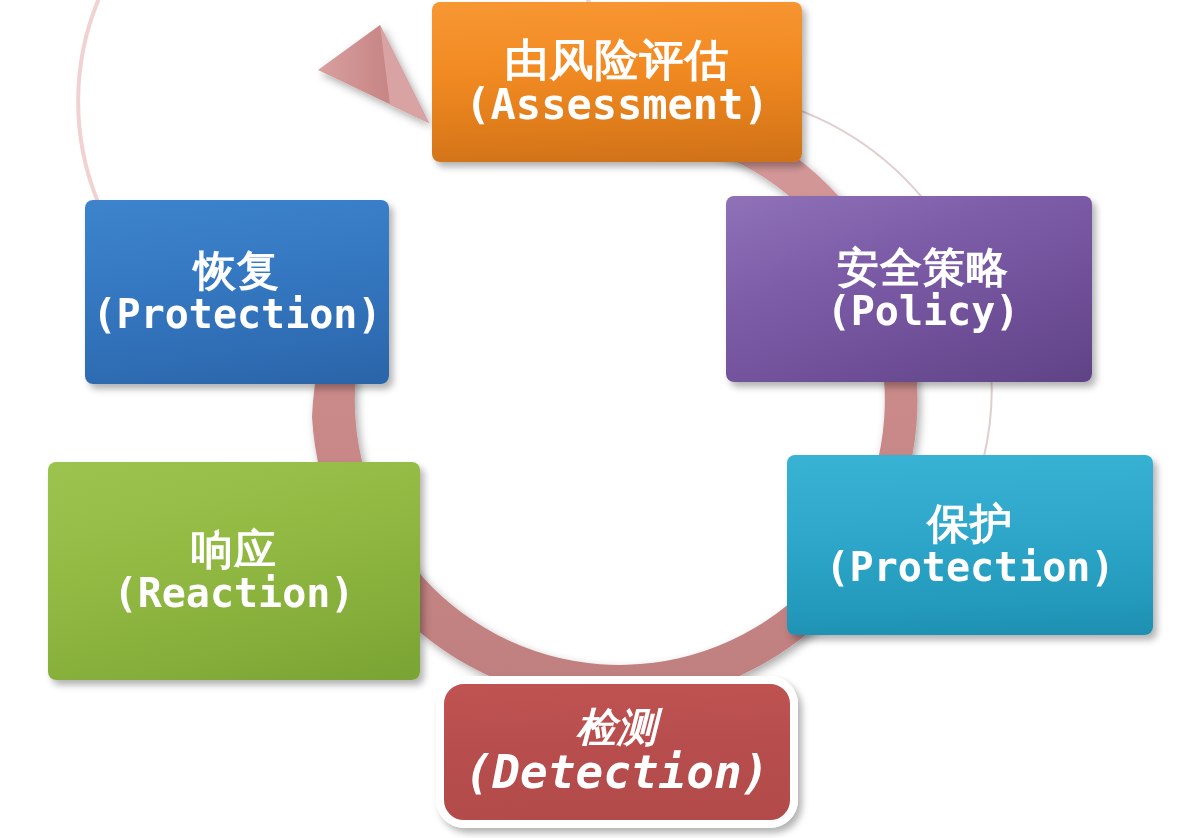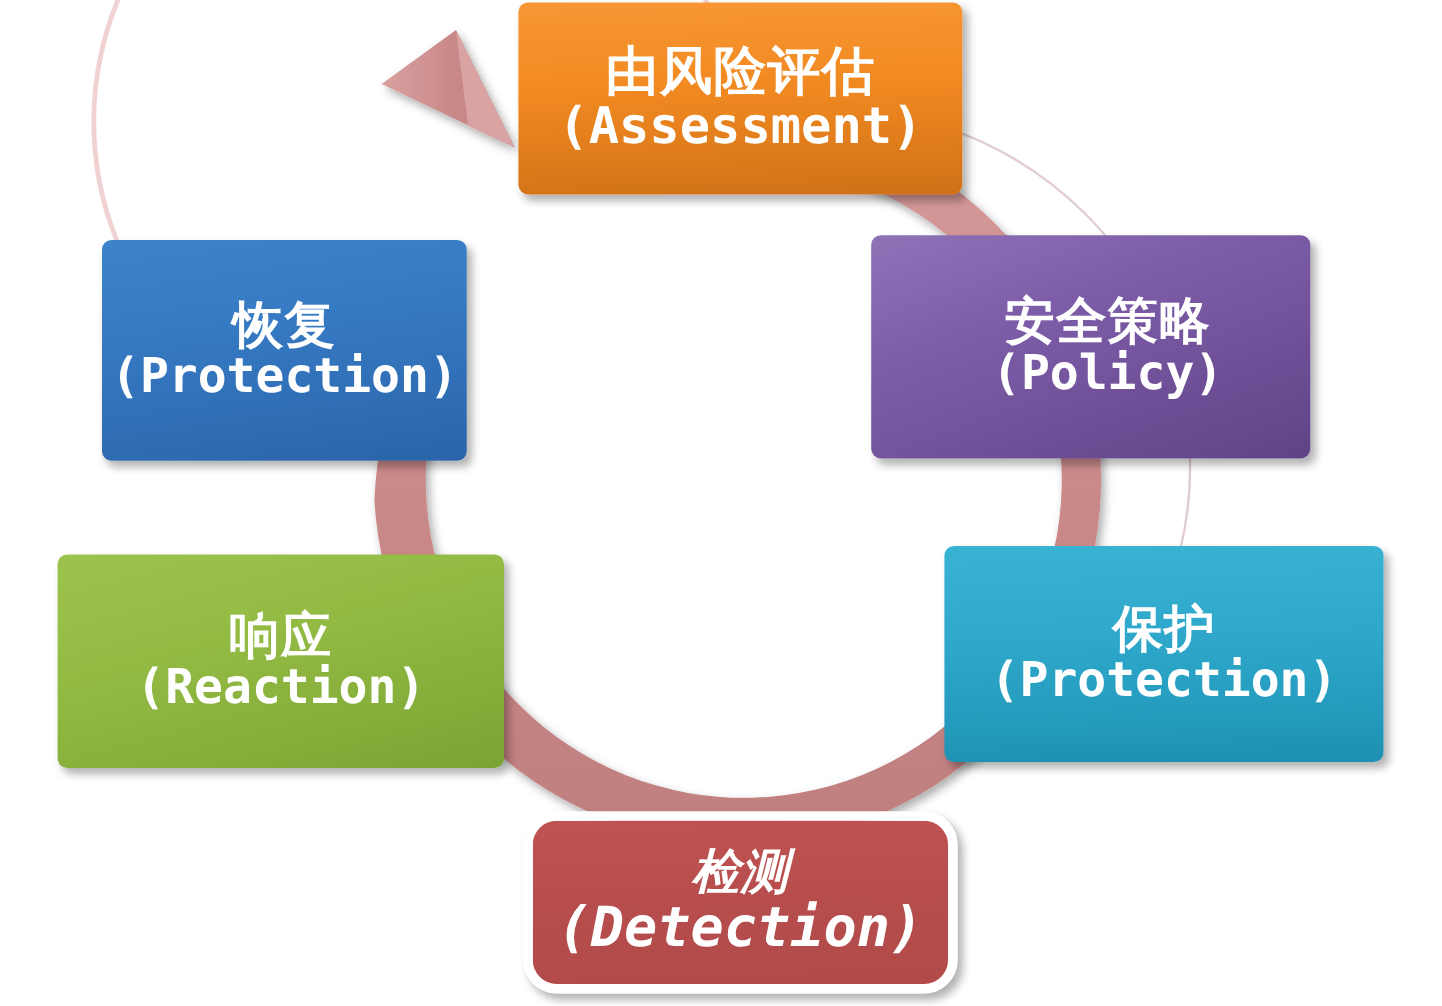--- a/index.html
+++ b/index.html
@@ -84,21 +84,21 @@
     left: 436px; top: 676px; width: 362px; height: 152px;
     background: linear-gradient(178deg, #bf5352 0%, #b74e4d 45%, #b14a49 100%);
     border: 8px solid #ffffff;
     border-radius: 28px;
     font-style: italic;
   }
   #node-detection .cn { font-size: 40px; }
   #node-detection .en { font-size: 46px; }
 
   #node-reaction {
-    left: 48px; top: 462px; width: 372px; height: 178px;
+    left: 48px; top: 462px; width: 372px; height: 218px;
     background: linear-gradient(165deg, #9dc34f 0%, #93bb44 38%, #85ae3a 74%, #79a333 100%);
   }
 
   #node-restoration {
     left: 85px; top: 200px; width: 304px; height: 184px;
     background: linear-gradient(172deg, #3d84cc 0%, #3579c2 40%, #2f6db4 76%, #2a64a8 100%);
   }
 
   .node-label-wrap { pointer-events: none; }
 </style>

